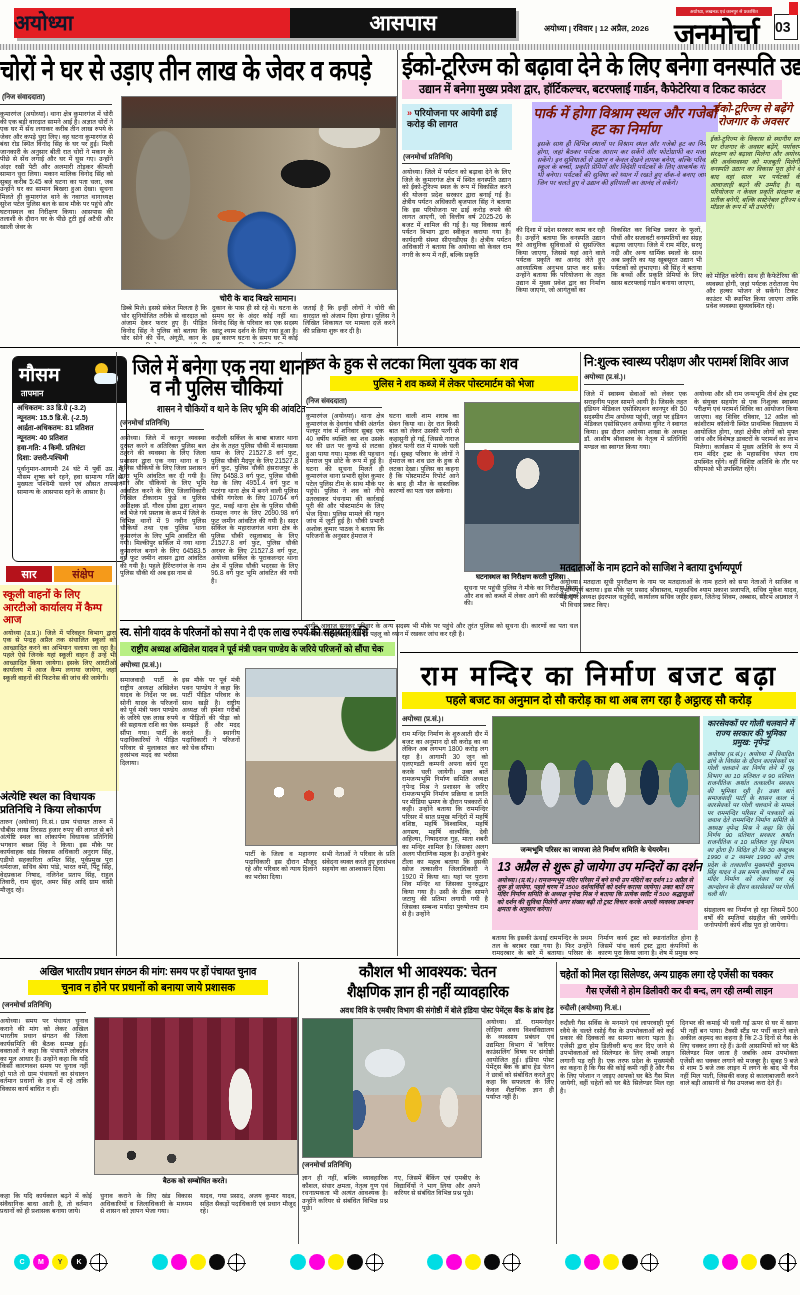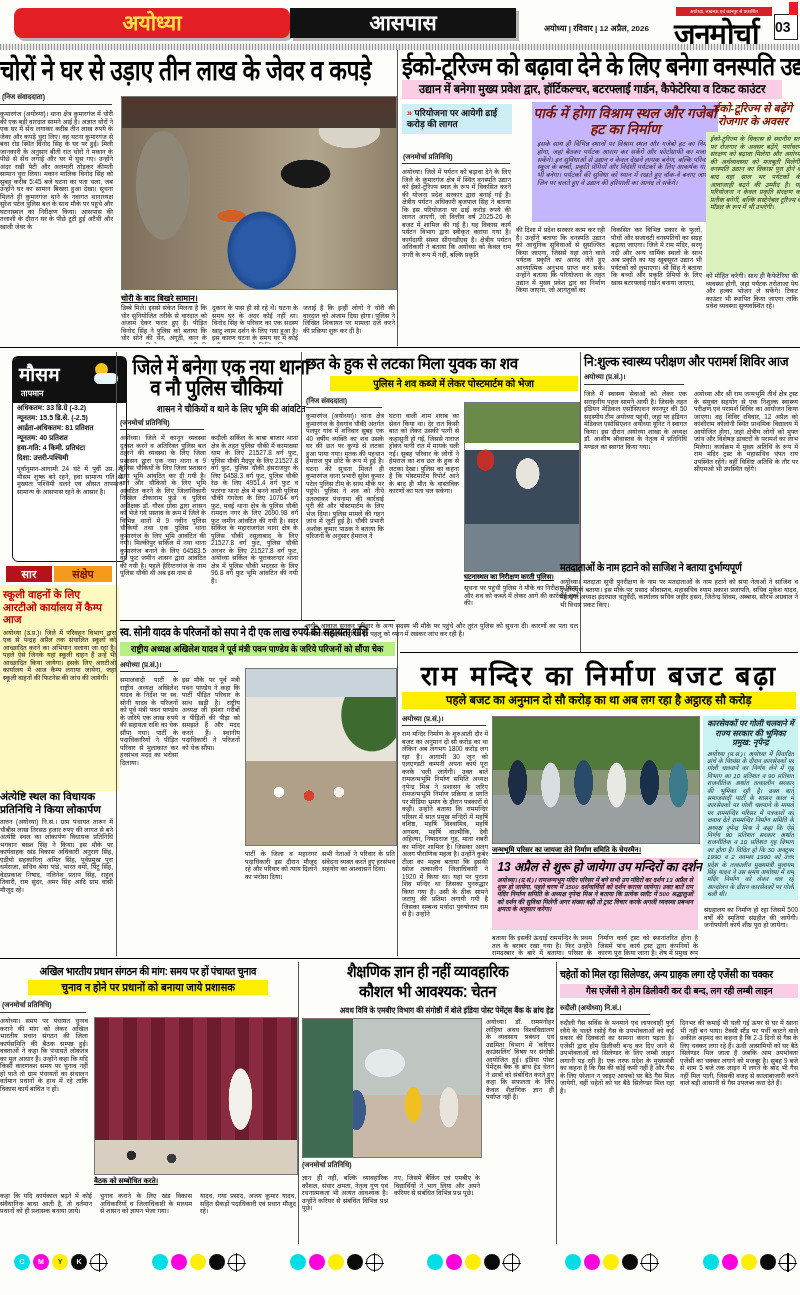--- a/index.html
+++ b/index.html
@@ -4,33 +4,33 @@
 <style>
   html,body{margin:0;padding:0;}
   body{width:800px;height:1295px;position:relative;overflow:hidden;
        background:#fdfdfa;font-family:"Liberation Sans","DejaVu Sans",sans-serif;color:#111;}
   .abs{position:absolute;}
   .b{font-weight:bold;margin-left:19px;}
   .ctr{text-align:center;}
   .body-txt{font-size:6.4px;line-height:7.5px;text-align:justify;color:#151515;overflow:hidden;}
   .byline{font-size:7px;font-weight:bold;color:#222;}
   .byrule{height:1px;background:#333;}
-  .cap{font-size:7px;font-weight:bold;text-align:left;color:#000;text-decoration:underline;}
+  .cap{font-size:7px;font-weight:bold;text-align:center;color:#000;}
   .hl{color:#000;font-weight:bold;letter-spacing:-0.3px;}
   .nowrap{white-space:nowrap;}
   .sxc{transform-origin:center;display:inline-block;}
   .sxl{transform-origin:0 0;display:inline-block;}
   .hrule{background:#000;height:1.3px;}
   .vrule{background:#555;width:1px;}
   .photo{background-color:#9a8c74;border:1px solid #777;}
   .yellow-bar{background:#fdee00;font-weight:bold;text-align:center;color:#000;}
   .pink-bar{background:#f9cde4;font-weight:bold;text-align:center;color:#000;}
   .green-bar{background:#b8ef83;font-weight:bold;text-align:center;color:#000;}
   
-  .sec-red{background:#e31e24;color:#fde047;font-weight:bold;font-size:21px;text-align:center;line-height:30px;box-shadow:3px 3px 0 #b5b5b5;border-radius:8px;}
+  .sec-red{background:#e31e24;color:#0f172a;font-weight:bold;font-size:21px;line-height:30px;box-shadow:3px 3px 0 #b5b5b5;}
   .sec-black{background:#121212;color:#fff;font-weight:bold;font-size:21px;text-align:center;line-height:30px;box-shadow:3px 3px 0 #b5b5b5;}
   .hatch{background:repeating-linear-gradient(90deg,#9a9a9a 0 1px,#e7e7e7 1px 3px);}
   .masthead{font-size:29px;font-weight:900;letter-spacing:-1px;color:#000;}
   .tagline{background:#d42027;color:#fff;font-size:4.6px;text-align:center;line-height:9px;}
   .pagebox{border:1.6px solid #222;font-size:14px;font-weight:bold;text-align:left;line-height:24px;background:#fff;}
   .flag{width:9px;height:13px;background:#e31e24;}
   
   .wx{border:1.6px solid #111;border-radius:6px;background:#fff;}
   .wx-head{background:#111;border-radius:4px 4px 0 0;color:#fff;position:relative;height:46px;}
   .wx-title{font-size:19px;font-weight:900;position:absolute;left:6px;top:4px;}
@@ -93,21 +93,21 @@
   radial-gradient(ellipse 24px 10px at 40% 62%, #d06028 0 58%, rgba(0,0,0,0) 60%),
   linear-gradient(90deg,#7d6f5a,#9a8c74 40%,#b3a68e 70%,#8d7f68);"></div>
 <div class="abs cap" style="left:121px;top:292px;width:274px;font-size:8px;">चोरी के बाद बिखरे सामान।</div>
 <div class="abs body-txt" style="left:121px;top:304px;width:86px;height:40px;">डिब्बे मिले। इससे संकेत मिलता है कि चोर सुनियोजित तरीके से वारदात को अंजाम देकर फरार हुए हैं। पीड़ित विनोद सिंह ने पुलिस को बताया कि चोर सोने की चेन, अंगूठी, कान के बाल, झुमकी के साथ-साथ चांदी की छह जोड़ी पायल और छह जोड़ी बिछुआ तथा कपड़े भी ले गए। उन्होंने बताया कि वे अपने घर के बाहर परचून की दुकान चलाते हैं और घटना की रात</div>
 <div class="abs body-txt" style="left:212px;top:304px;width:86px;height:40px;">दुकान के पास ही सो रहे थे। घटना के समय घर के अंदर कोई नहीं था। विनोद सिंह के परिवार का एक सदस्य खाटू श्याम दर्शन के लिए गया हुआ है। इस कारण घटना के समय घर में कोई नहीं था। पुलिस ने लिखित शिकायत पर मामला दर्ज</div>
 <div class="abs body-txt" style="left:303px;top:304px;width:92px;height:40px;">जताई है कि इन्हीं लोगों ने चोरी की वारदात को अंजाम दिया होगा। पुलिस ने लिखित शिकायत पर मामला दर्ज करने की प्रक्रिया शुरू कर दी है।</div>
 
 <div class="abs vrule" style="left:397px;top:50px;height:296px;"></div>
 <div class="abs hl nowrap" style="left:402px;top:48px;font-size:25px;letter-spacing:-0.5px;"><span class="sxl" style="transform:scaleX(0.88);">ईको-टूरिज्म को बढ़ावा देने के लिए बनेगा वनस्पति उद्यान</span></div>
 <div class="abs pink-bar" style="left:402px;top:80px;width:380px;height:19px;font-size:12px;line-height:19px;"><span class="sxc" style="transform:scaleX(0.92);white-space:nowrap;">उद्यान में बनेगा मुख्य प्रवेश द्वार, हॉर्टिकल्चर, बटरफ्लाई गार्डन, कैफेटेरिया व टिकट काउंटर</span></div>
-<div class="abs cyanbox" style="left:402px;top:104px;width:110px;height:30px;">
+<div class="abs cyanbox" style="left:402px;top:104px;width:110px;height:46px;">
     <div class="t"><span class="mark">»</span> <span>परियोजना पर आयेगी ढाई करोड़ की लागत</span></div>
   </div>
 <div class="abs byline" style="left:403px;top:152px;">(जनमोर्चा प्रतिनिधि)</div>
 <div class="abs byrule" style="left:402px;top:163px;width:108px;"></div>
 <div class="abs body-txt" style="left:402px;top:168px;width:109px;height:176px;">अयोध्या। जिले में पर्यटन को बढ़ावा देने के लिए जिले के कुमारगंज क्षेत्र में स्थित वनस्पति उद्यान को ईको-टूरिज्म स्थल के रूप में विकसित करने की योजना प्रदेश सरकार द्वारा बनाई गई है। क्षेत्रीय पर्यटन अधिकारी बृजपाल सिंह ने बताया कि इस परियोजना पर ढाई करोड़ रुपये की लागत आएगी, जो वित्तीय वर्ष 2025-26 के बजट में शामिल की गई है। यह विकास कार्य पर्यटन विभाग द्वारा स्वीकृत कराया गया है। कार्यदायी संस्था सीएनडीएस है। क्षेत्रीय पर्यटन अधिकारी ने बताया कि अयोध्या को केवल राम नगरी के रूप में नहीं, बल्कि प्रकृति</div>
 <div class="abs orangebox" style="left:516px;top:102px;width:186px;height:120px;">
   <div class="t">पार्क में होगा विश्राम स्थल और गजेबो हट का निर्माण</div>
   <div class="bd">इसके साथ ही विभिन्न स्थानों पर विश्राम स्थल और गजेबो हट का निर्माण होगा, जहां बैठकर पर्यटक आराम कर सकेंगे और फोटोग्राफी का मजा ले सकेंगे। इन सुविधाओं से उद्यान न केवल देखने लायक बनेगा, बल्कि परिवारों, स्कूल के बच्चों, प्रकृति प्रेमियों और विदेशी पर्यटकों के लिए आकर्षक गंतव्य भी बनेगा। पर्यटकों की सुविधा को ध्यान में रखते हुए वॉक-वे बनाए जाएंगे, जिन पर चलते हुए वे उद्यान की हरियाली का आनंद ले सकेंगे।</div>
 </div>
 <div class="abs body-txt" style="left:516px;top:226px;width:89px;height:118px;">की दिशा में प्रदेश सरकार काम कर रही है। उन्होंने बताया कि वनस्पति उद्यान को आधुनिक सुविधाओं से सुसज्जित किया जाएगा, जिससे यहां आने वाले पर्यटक प्रकृति का आनंद लेते हुए आध्यात्मिक अनुभव प्राप्त कर सकें। उन्होंने बताया कि परियोजना के तहत उद्यान में मुख्य प्रवेश द्वार का निर्माण किया जाएगा, जो आगंतुकों का</div>
@@ -241,22 +241,22 @@
   radial-gradient(circle 8px at 38% 90%, #3a3a3a 0 58%, rgba(0,0,0,0) 60%),
   linear-gradient(180deg, rgba(0,0,0,0) 78%, #d8cfc0 78% 100%),
   repeating-linear-gradient(90deg,#6d1c2e 0 14px,#8a2a40 14px 28px);"></div>
 <div class="abs cap" style="left:94px;top:1176px;width:202px;">बैठक को सम्बोधित करते।</div>
 <div class="abs body-txt" style="left:0px;top:1192px;width:92px;height:52px;">कहा कि यदि कार्यकाल बढ़ने में कोई संवैधानिक बाधा आती है, तो वर्तमान प्रधानों को ही प्रशासक बनाया जाये।</div>
 <div class="abs body-txt" style="left:100px;top:1192px;width:92px;height:52px;">चुनाव कराने के लिए खंड विकास अधिकारियों व जिलाधिकारी के माध्यम से शासन को ज्ञापन भेजा गया।</div>
 <div class="abs body-txt" style="left:200px;top:1192px;width:96px;height:52px;">यादव, गया प्रसाद, अजय कुमार यादव, सहित सैकड़ों पदाधिकारी एवं प्रधान मौजूद रहे।</div>
 <div class="abs vrule" style="left:298px;top:962px;height:282px;"></div>
 
 <div class="abs hl ctr" style="left:302px;top:962px;width:252px;font-size:16px;line-height:20px;">
+  <div class="nowrap"><span class="sxc" style="transform:scaleX(0.92);">कौशल भी आवश्यक: चेतन</span></div>
   <div class="nowrap"><span class="sxc" style="transform:scaleX(0.88);">शैक्षणिक ज्ञान ही नहीं व्यावहारिक</span></div>
-  <div class="nowrap"><span class="sxc" style="transform:scaleX(0.92);">कौशल भी आवश्यक: चेतन</span></div>
 </div>
 <div class="abs b ctr nowrap" style="left:302px;top:1004px;width:252px;font-size:8px;"><span class="sxc" style="transform:scaleX(0.9);">अवध विवि के एमबीए विभाग की संगोष्ठी में बोले इंडिया पोस्ट पेमेंट्स बैंक के ब्रांच हेड</span></div>
 <div class="abs photo" style="left:302px;top:1018px;width:178px;height:138px;background:
   linear-gradient(90deg,#3f6b50 0 28%,rgba(0,0,0,0) 28%),
   radial-gradient(ellipse 34px 24px at 46% 32%, #e4e9ec 0 58%, rgba(0,0,0,0) 60%),
   radial-gradient(ellipse 14px 30px at 62% 62%, #f0c020 0 58%, rgba(0,0,0,0) 60%),
   radial-gradient(ellipse 16px 34px at 30% 66%, #3a5a8a 0 58%, rgba(0,0,0,0) 60%),
   radial-gradient(ellipse 16px 34px at 82% 64%, #e8e4dc 0 58%, rgba(0,0,0,0) 60%),
   linear-gradient(180deg,#bfc6c2 0 55%,#c8b8a8 55% 100%);"></div>
 <div class="abs byline" style="left:302px;top:1160px;">(जनमोर्चा प्रतिनिधि)</div>

